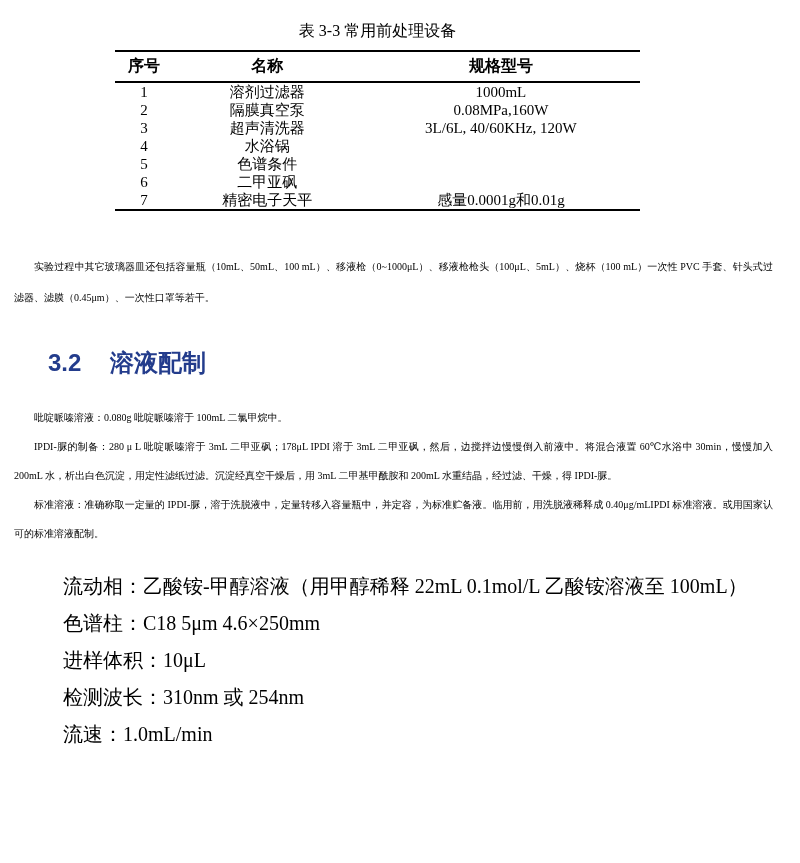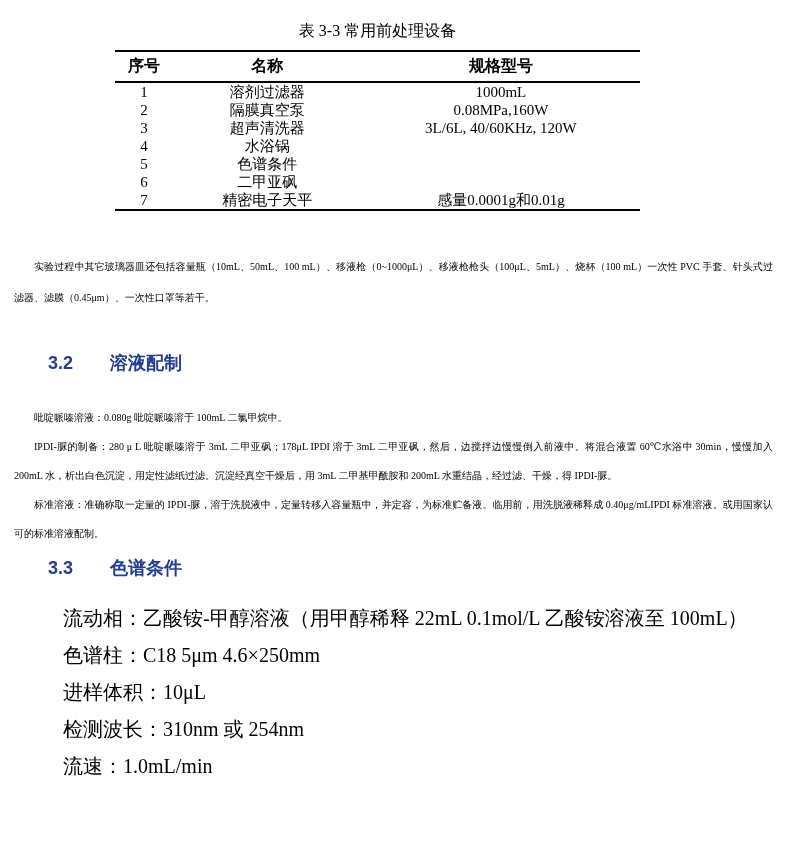--- a/index.html
+++ b/index.html
@@ -65,21 +65,21 @@
     margin-top: 40px;
     line-height: 31px;
   }
   .sec32-para {
     line-height: 29px;
   }
   .sec32-block { margin-top: 28px; }
 
   h2.section-heading {
     font-family: "Liberation Sans", "DejaVu Sans", sans-serif;
-    font-size: 18px;
+    font-size: 24px;
     font-weight: bold;
     color: #233C8C;
     margin: 0 0 0 34px;
     line-height: 24px;
   }
   h2.h32 { margin-top: 38px; }
   h2.h33 { margin-top: 8px; }
   .sec-num {
     display: inline-block;
     min-width: 62px;
@@ -159,23 +159,20 @@
   <h2 class="section-heading h32">
     <span class="sec-num">3.2</span><span>溶液配制</span>
   </h2>
 
   <div class="sec32-block">
     <p class="para sec32-para">吡啶哌嗪溶液：0.080g 吡啶哌嗪溶于 100mL 二氯甲烷中。</p>
     <p class="para sec32-para">IPDI-脲的制备：280 μ L 吡啶哌嗪溶于 3mL 二甲亚砜；178μL IPDI 溶于 3mL 二甲亚砜，然后，边搅拌边慢慢倒入前液中。将混合液置 60℃水浴中 30min，慢慢加入 200mL 水，析出白色沉淀，用定性滤纸过滤。沉淀经真空干燥后，用 3mL 二甲基甲酰胺和 200mL 水重结晶，经过滤、干燥，得 IPDI-脲。</p>
     <p class="para sec32-para">标准溶液：准确称取一定量的 IPDI-脲，溶于洗脱液中，定量转移入容量瓶中，并定容，为标准贮备液。临用前，用洗脱液稀释成 0.40μg/mLIPDI 标准溶液。或用国家认可的标准溶液配制。</p>
   </div>
 
-  <h2 class="section-heading h33">
-    <span class="sec-num">3.3</span><span>色谱条件</span>
-  </h2>
 
   <div class="sec33-lines">
     <p class="cond-line">流动相：乙酸铵-甲醇溶液（用甲醇稀释 22mL 0.1mol/L 乙酸铵溶液至 100mL）</p>
     <p class="cond-line">色谱柱：C18 5μm 4.6×250mm</p>
     <p class="cond-line">进样体积：10μL</p>
     <p class="cond-line">检测波长：310nm 或 254nm</p>
     <p class="cond-line">流速：1.0mL/min</p>
   </div>
 
 </div>

